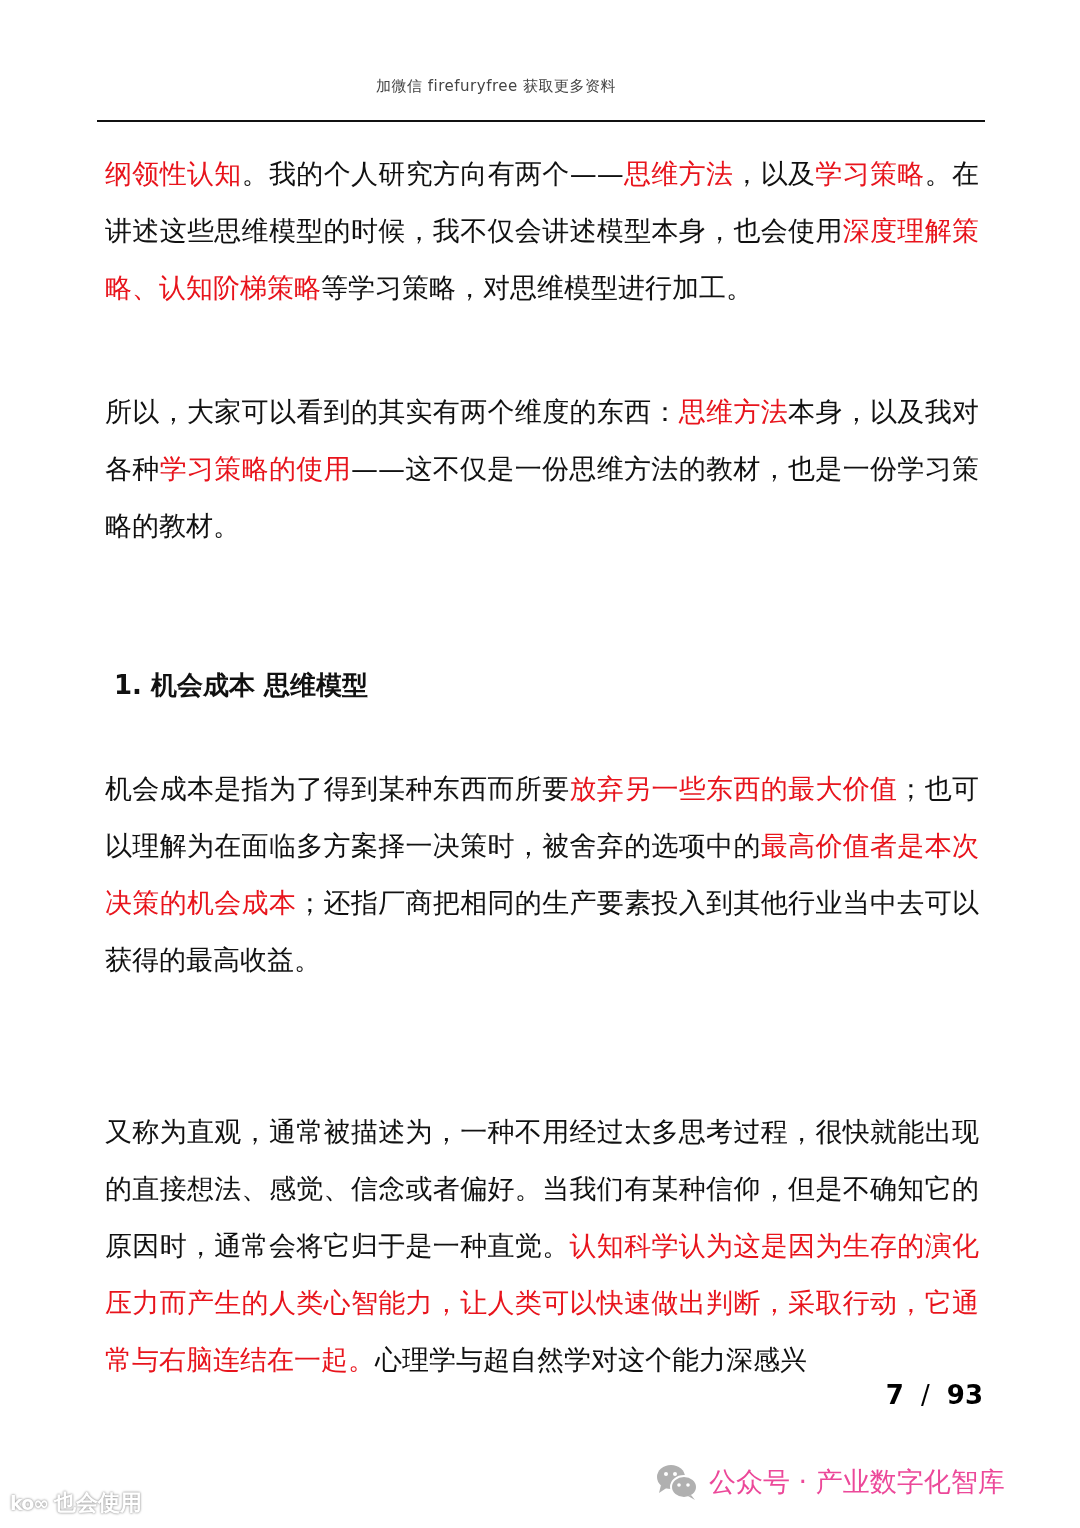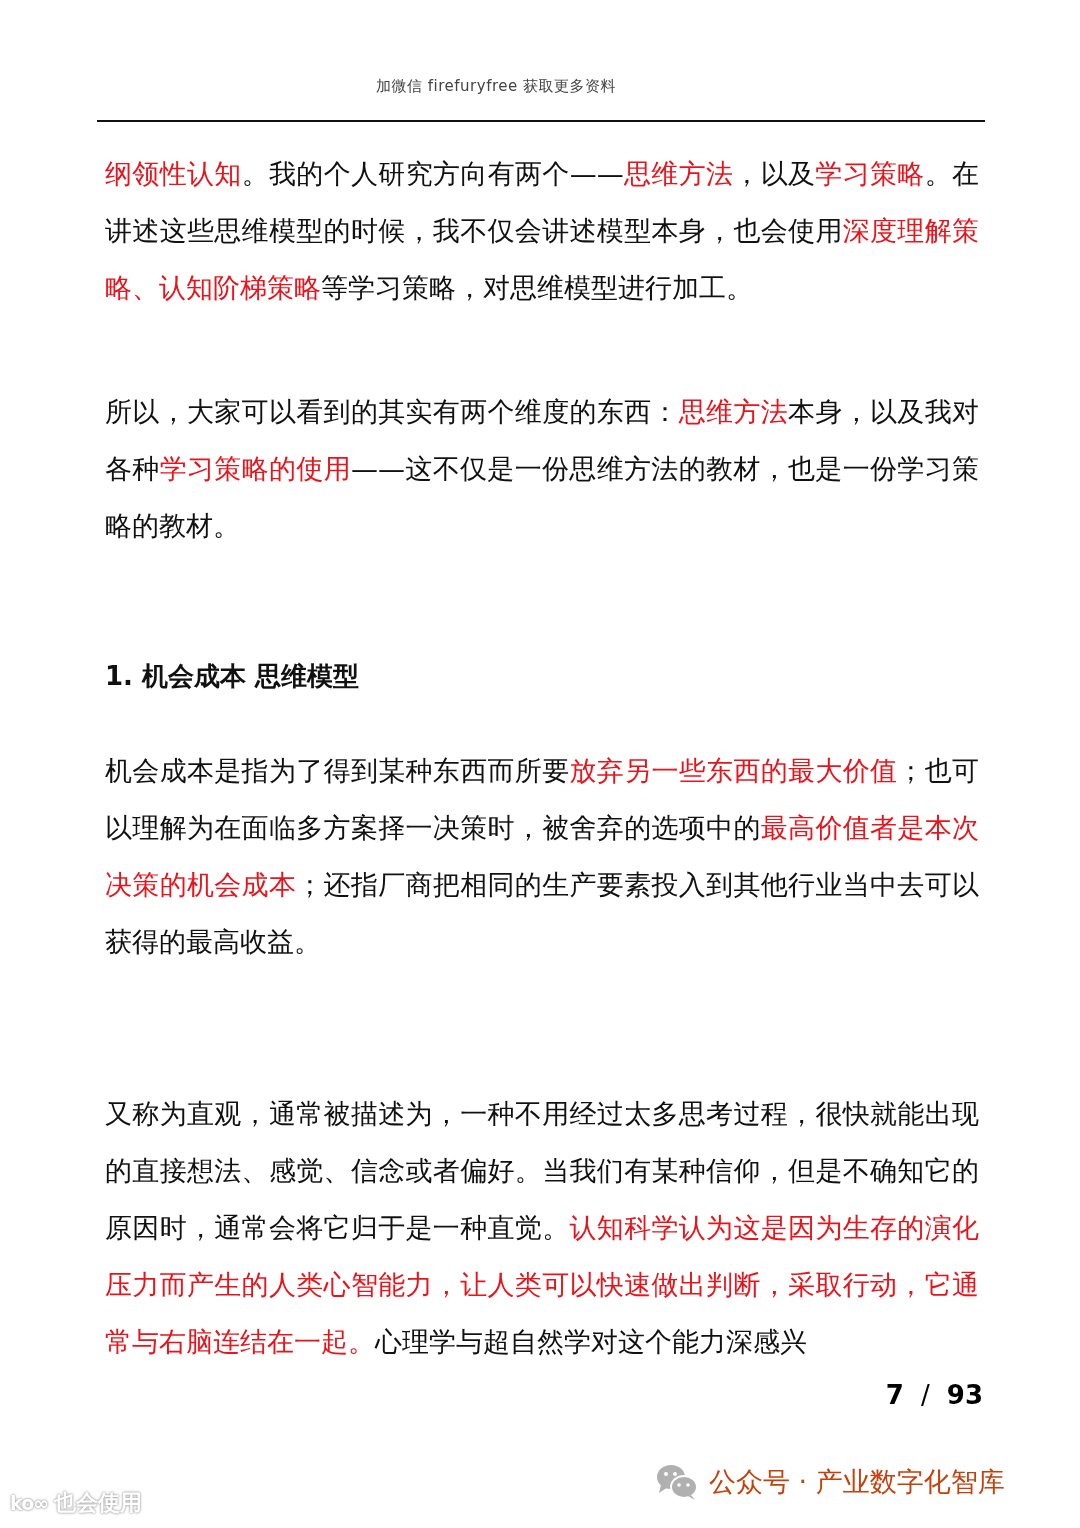--- a/index.html
+++ b/index.html
@@ -44,21 +44,21 @@
       line-height: 57px;
       margin: 7px;
       text-align: justify;
     }
     .red { color: #e8141c; }
     .gap-para { height: 53px; }
     .heading {
       font-size: 26px;
       font-weight: bold;
       line-height: 57px;
-      margin: 7px;
+      margin: 16px;
     }
     .gap-h { height: 23px; }
     .page-number {
       position: absolute;
       right: 97px;
       top: 1380px;
       font-size: 26px;
       font-weight: bold;
       color: #000000;
     }
@@ -79,21 +79,21 @@
       font-weight: bold;
       letter-spacing: -1px;
     }
     .wm-right {
       position: absolute;
       left: 655px;
       top: 1463px;
       display: flex;
       align-items: center;
       gap: 10px;
-      color: #c2410c;
+      color: #ec4899;
       font-size: 27px;
     }
     .wechat-icon {
       width: 44px;
       height: 38px;
       position: relative;
     }
   </style>
 </head>
 <body>

